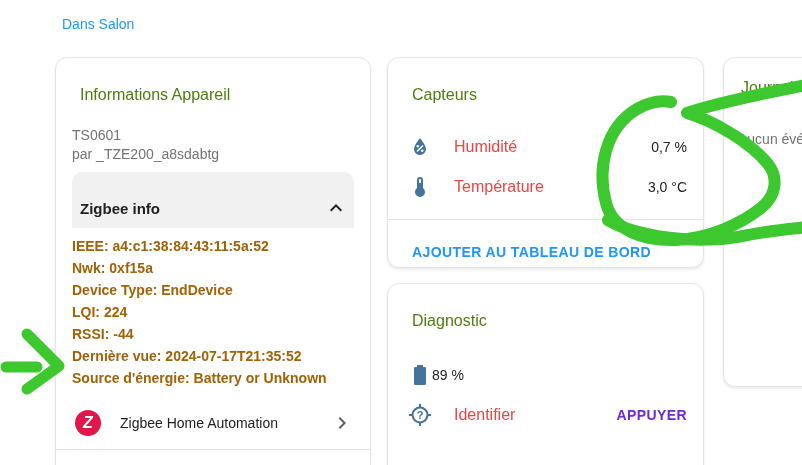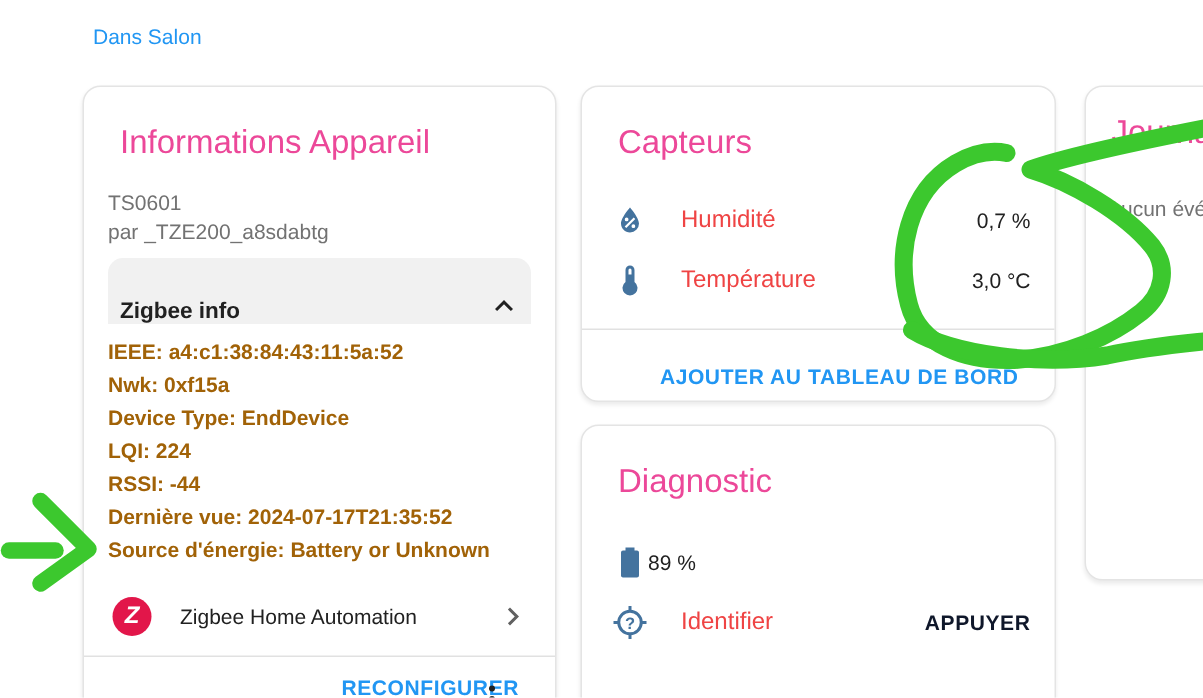--- a/index.html
+++ b/index.html
@@ -17,31 +17,31 @@
     position:absolute;background:#fff;
     border:1px solid #e4e4e4;border-radius:12px;
     box-shadow:0 2px 3px rgba(0,0,0,0.08);
     box-sizing:border-box;
   }
   #card-device{left:55px;top:57px;width:316px;height:430px;}
   #card-sensors{left:387px;top:57px;width:317px;height:211px;}
   #card-diagnostic{left:387px;top:283px;width:317px;height:210px;}
   #card-logbook{left:723px;top:57px;width:230px;height:330px;}
   .card-title{
-    padding:25px 24px 0 24px;font-size:22px;line-height:24px;
-    color:#ec4899;font-weight:400;white-space:nowrap;
+    padding:25px 24px 0 24px;font-size:16px;line-height:24px;
+    color:#4d7c0f;font-weight:400;white-space:nowrap;
   }
   
   .device-sub{
     margin:19px 16px 0 16px;font-size:14px;line-height:19px;
     color:#727272;white-space:nowrap;
   }
   .exp-header{
-    margin:8px 16px 0 16px;height:44px;background:#f1f1f1;
-    border-radius:10px 10px 0 0;display:flex;align-items:flex-end;
+    margin:8px 16px 0 16px;height:56px;background:#f1f1f1;
+    border-radius:10px 10px 0 0;display:flex;align-items:center;
     padding:16px 6px 0 8px;box-sizing:border-box;cursor:pointer;
   }
   .exp-header .exp-label{
     flex:1;font-size:15px;font-weight:700;color:#212121;
   }
   .zigbee-details{
     margin:7px 16px 0 16px;font-size:14px;line-height:22px;
     color:#a16207;white-space:nowrap;font-weight:bold;
   }
   .integration-row{
@@ -51,40 +51,40 @@
   .zha-logo{
     width:26px;height:26px;border-radius:50%;background:#e2164a;
     margin-left:3px;display:flex;align-items:center;justify-content:center;
     color:#fff;font-weight:700;font-style:italic;font-size:16px;
     flex:none;
   }
   .integration-label{
     flex:1;margin-left:19px;font-size:14px;color:#212121;white-space:nowrap;
   }
   .divider{border-top:1px solid #e1e1e1;margin-top:5px;}
-  .card-actions{position:relative;padding:12px 24px;text-align:right;}
+  .card-actions{position:relative;padding:12px 24px;}
   .text-button{
     display:inline-block;font-size:14px;font-weight:700;color:#2196f3;
     letter-spacing:0.4px;cursor:pointer;white-space:nowrap;
   }
   .kebab{position:absolute;right:30px;top:-41px;width:24px;height:24px;cursor:pointer;}
   #card-device .kebab{top:16px;}
   
   .rows{margin-top:20px;}
   #card-diagnostic .rows{margin-top:22px;}
   .row{
     height:40px;display:flex;align-items:center;
     padding:0 16px 0 20px;cursor:pointer;
   }
   .row .row-icon{width:24px;height:24px;flex:none;}
   .row .row-label{
     flex:1;margin-left:22px;font-size:16px;color:#ef4444;white-space:nowrap;
   }
   .row .row-value{font-size:14px;color:#212121;white-space:nowrap;}
-  .row .row-value.action{color:#0f172a;font-weight:700;letter-spacing:0.4px;}
+  .row .row-value.action{color:#6d28d9;font-weight:700;letter-spacing:0.4px;}
   #card-sensors .divider{margin-top:12px;}
   #card-sensors .card-actions{padding:23px 24px 12px 24px;}
   
   .logbook-empty{
     margin:31px 14px 0 14px;font-size:14px;color:#727272;white-space:nowrap;
   }
   
   #annotation-overlay{
     position:absolute;left:0;top:0;width:802px;height:465px;
     pointer-events:none;z-index:20;

